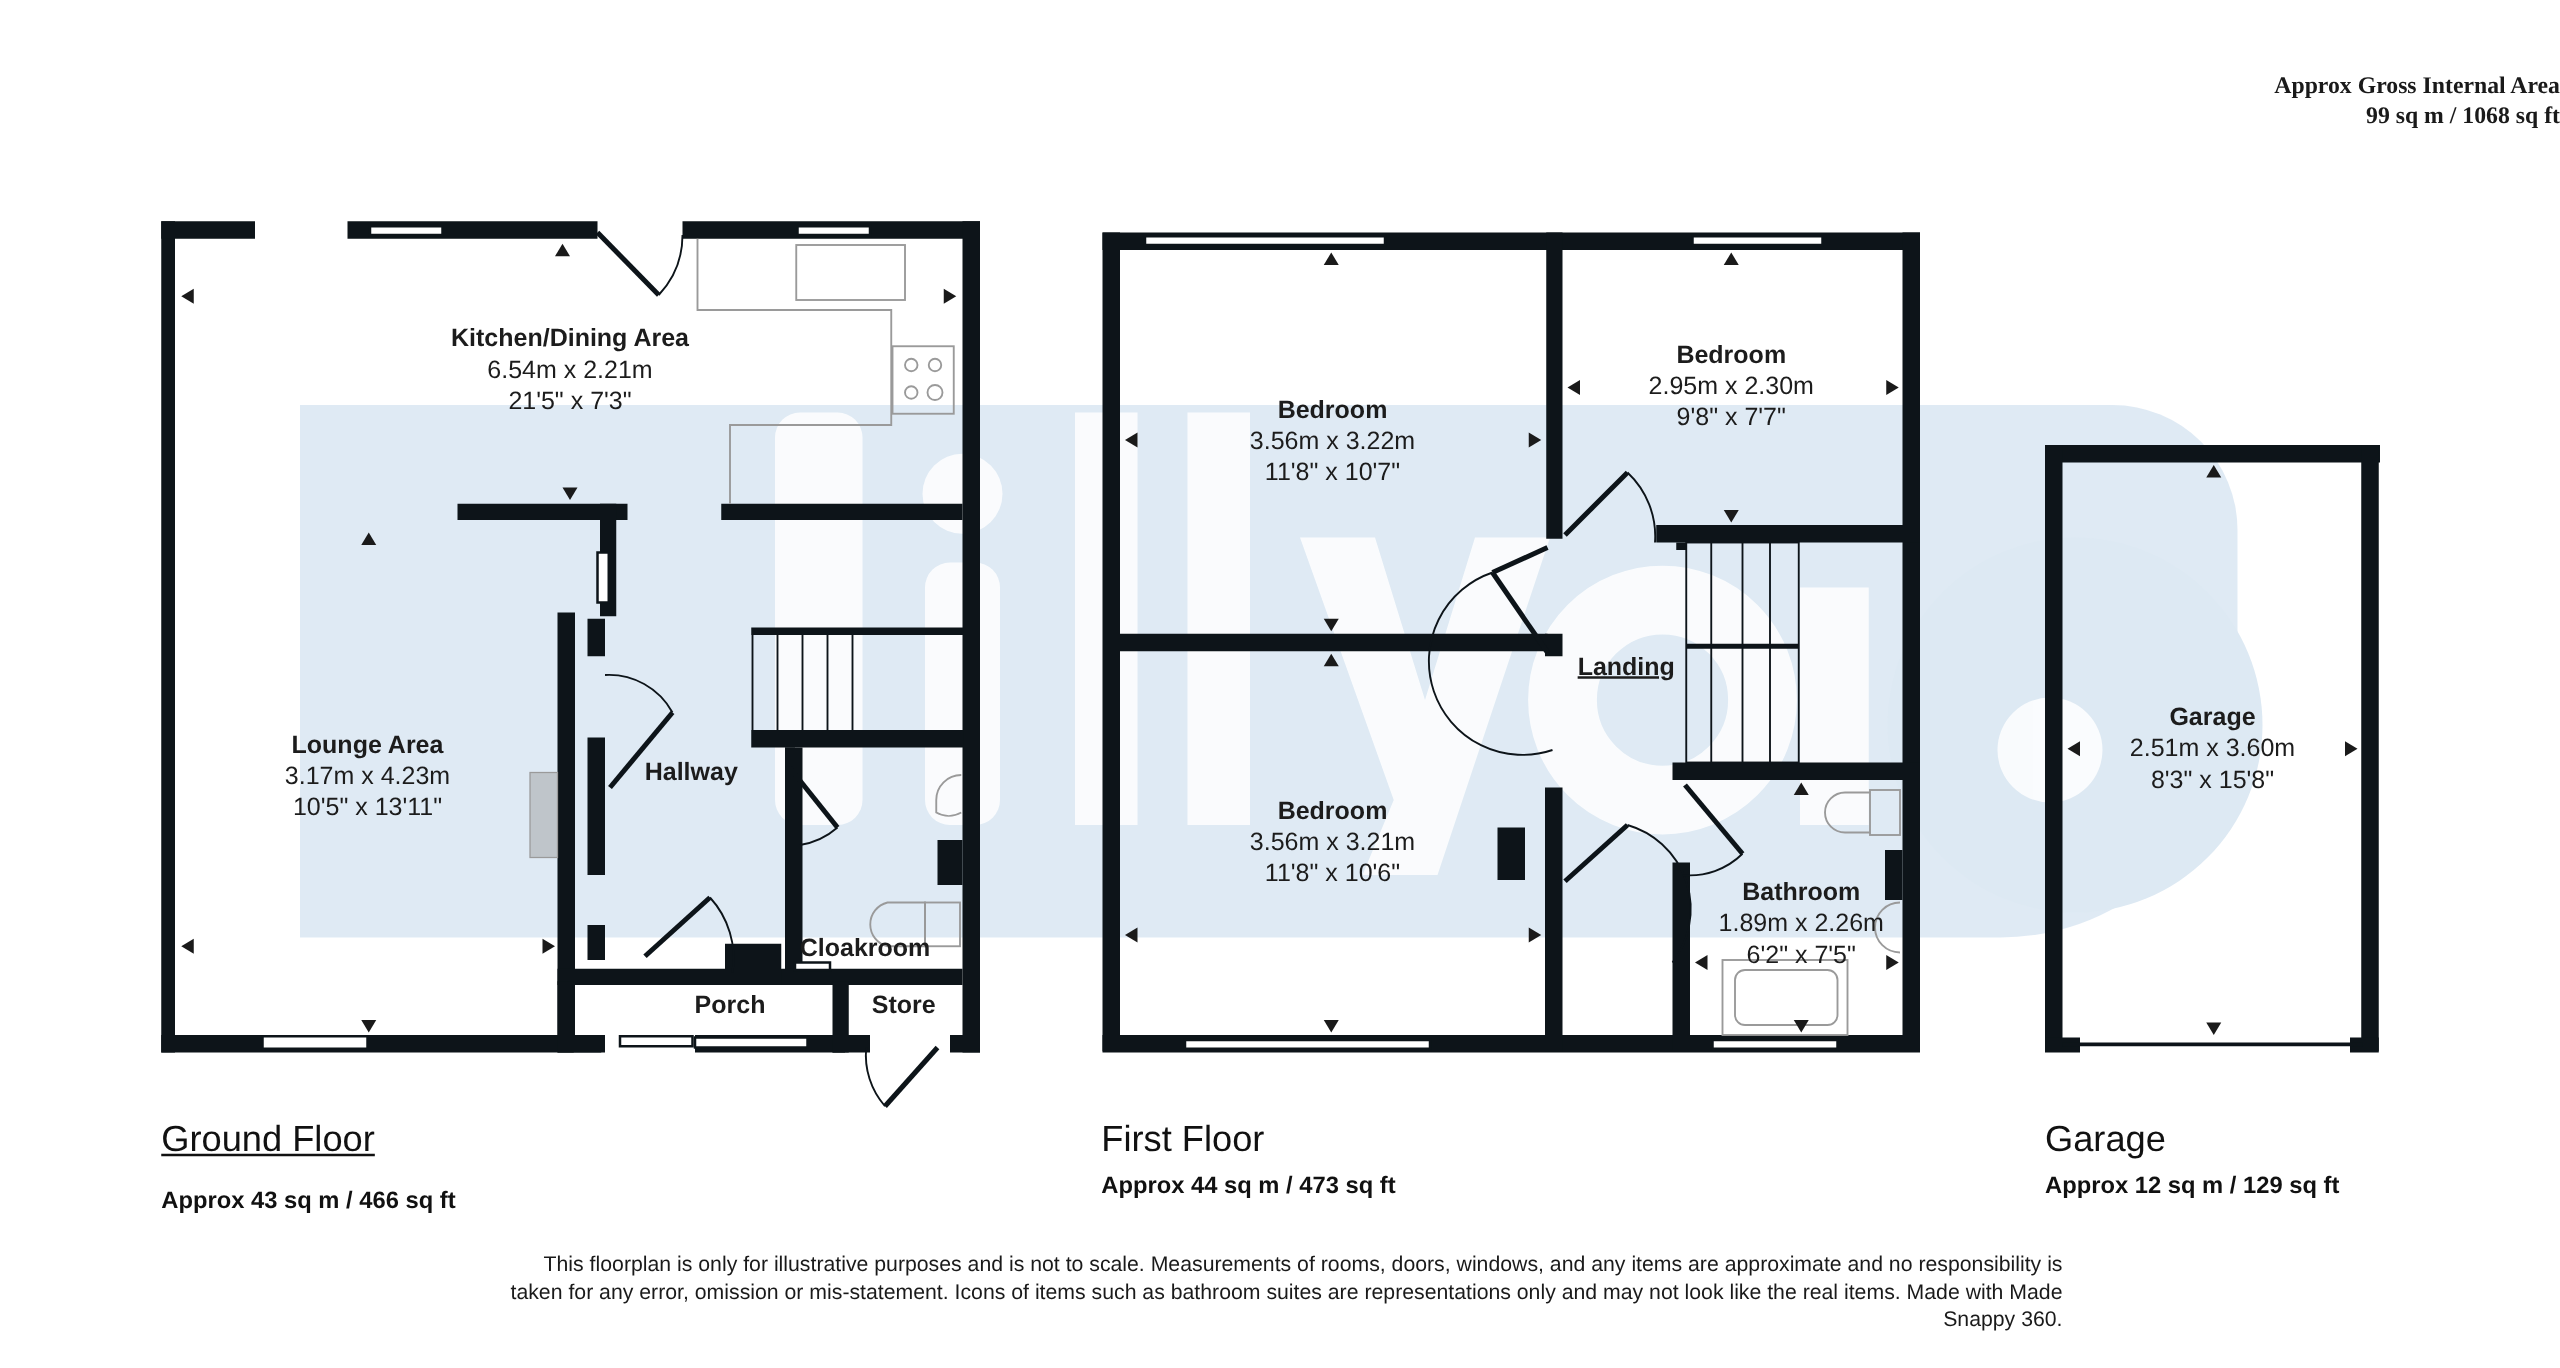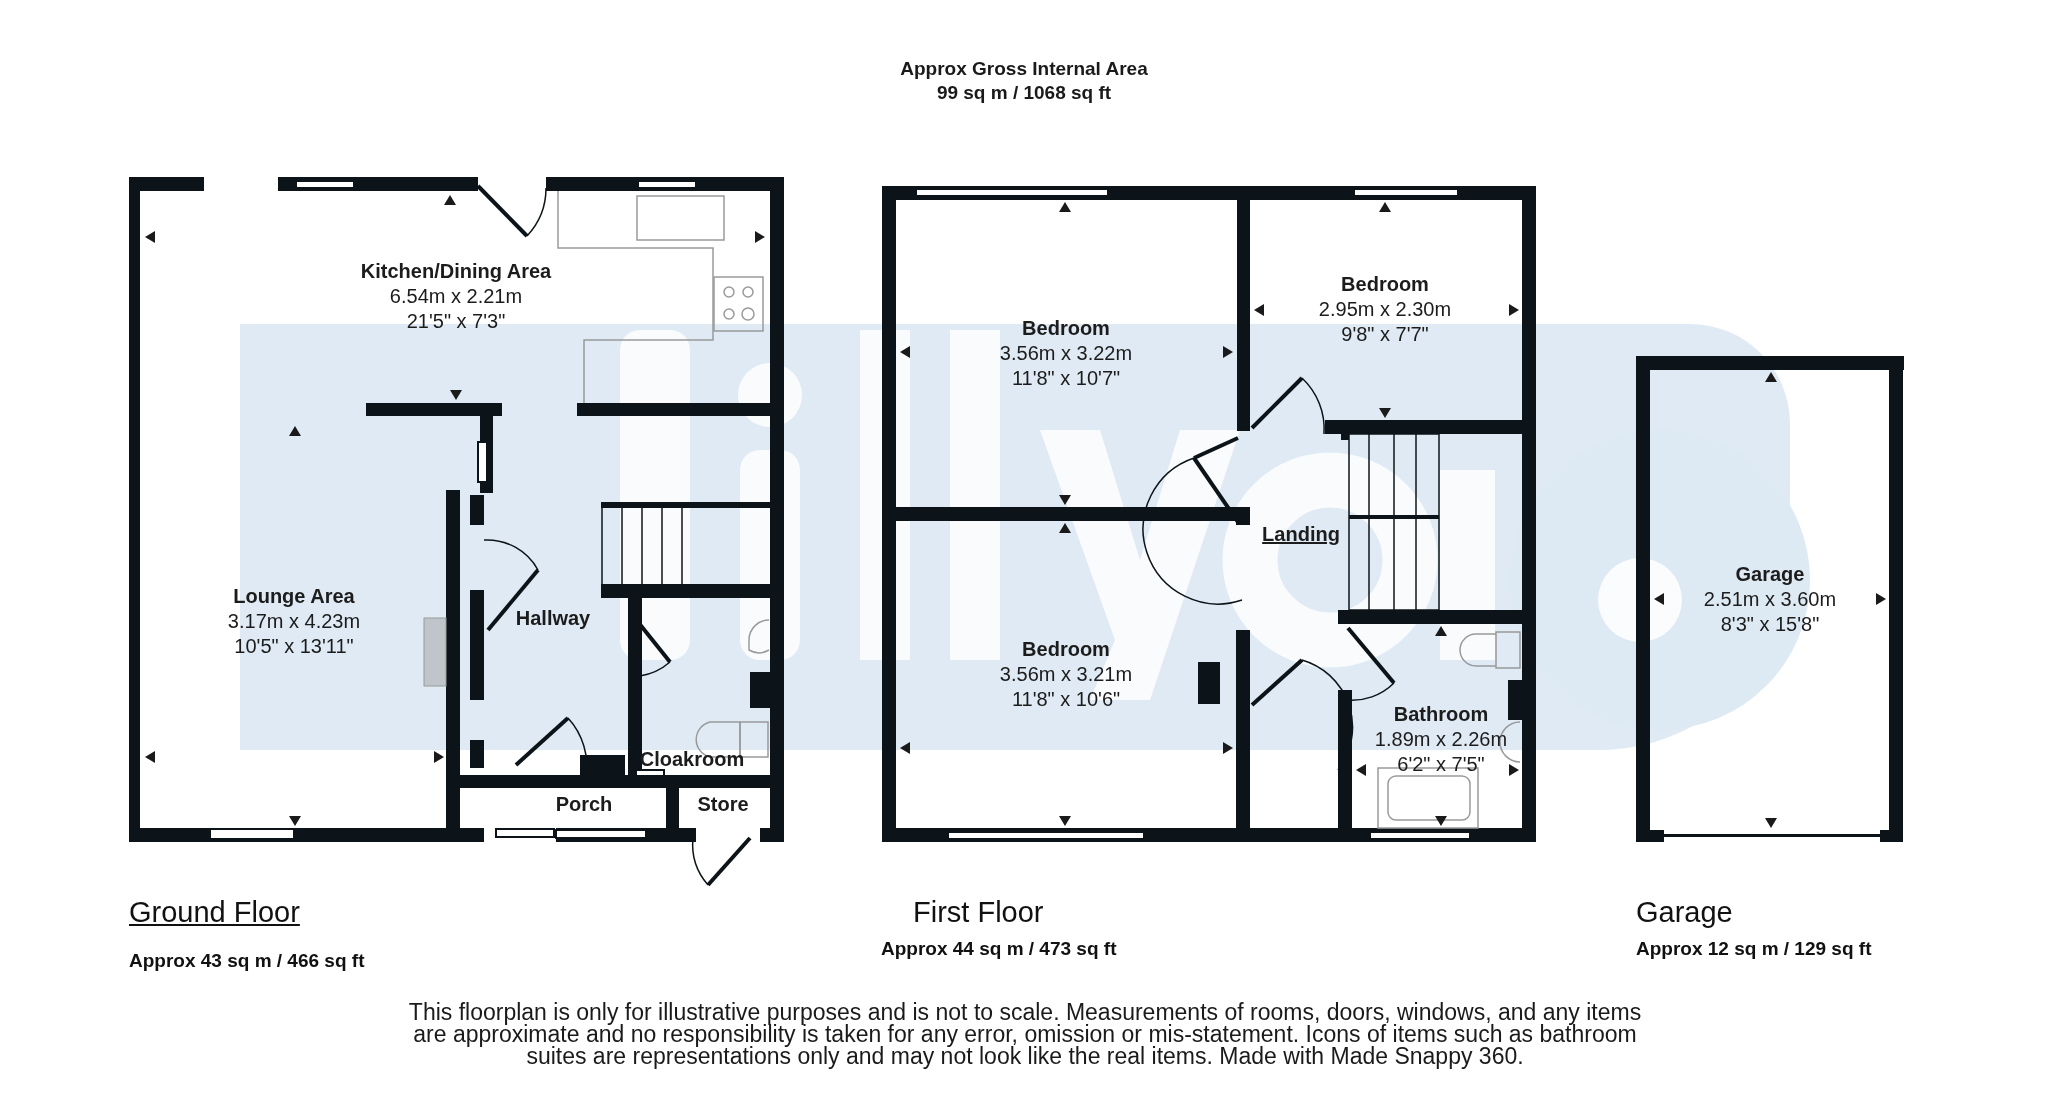--- a/index.html
+++ b/index.html
@@ -1,23 +1,23 @@
 <!DOCTYPE html>
 <html><head>
 <meta charset="utf-8">
 <style>
   html,body{margin:0;padding:0;background:#fff;}
   body{width:2048px;height:1094px;position:relative;overflow:hidden;font-family:"Liberation Sans",sans-serif;color:#1a1a1a;}
   #plan{position:absolute;left:0;top:0;}
-  .title{position:absolute;left:0;width:2048px;text-align:center;font-weight:bold;font-size:19px;line-height:23px;}
+  .title{position:absolute;left:0;width:2048px;text-align:right;font-weight:bold;font-size:19px;line-height:23px;font-family:Liberation Serif, serif;}
   .floor-name{position:absolute;font-size:29px;color:#111;}
   .floor-area{position:absolute;font-size:19px;font-weight:bold;color:#111;}
   .room{position:absolute;text-align:center;font-size:20px;line-height:25px;color:#1c1c1c;transform:translateX(-50%);white-space:nowrap;}
   .room .nm{font-weight:bold;}
-  .disclaimer{position:absolute;left:400px;width:1250px;top:1001px;text-align:center;font-size:23px;line-height:22px;color:#1a1a1a;}
+  .disclaimer{position:absolute;left:400px;width:1250px;top:1001px;text-align:right;font-size:17px;line-height:22px;color:#1a1a1a;}
 </style>
 </head>
 <body>
 
 <div class="title" style="top:57px;">Approx Gross Internal Area</div>
 <div class="title" style="top:81px;">99 sq m / 1068 sq ft</div>
 
 <svg id="plan" width="2048" height="1094" viewBox="0 0 2048 1094">
 
   <g fill="#dde9f3">
@@ -267,18 +267,18 @@
 </div>
 
 <div class="room" style="left:1770px;top:562px;">
   <div class="nm">Garage</div>
   <div>2.51m x 3.60m</div>
   <div>8'3" x 15'8"</div>
 </div>
 
 <div class="floor-name" style="left:129px;top:896px;text-decoration:underline;">Ground Floor</div>
 <div class="floor-area" style="left:129px;top:950px;">Approx 43 sq m / 466 sq ft</div>
-<div class="floor-name" style="left:881px;top:896px;margin-left:32px;">First Floor</div>
+<div class="floor-name" style="left:881px;top:896px;">First Floor</div>
 <div class="floor-area" style="left:881px;top:938px;">Approx 44 sq m / 473 sq ft</div>
 <div class="floor-name" style="left:1636px;top:896px;">Garage</div>
 <div class="floor-area" style="left:1636px;top:938px;">Approx 12 sq m / 129 sq ft</div>
 
 <div class="disclaimer">This floorplan is only for illustrative purposes and is not to scale. Measurements of rooms, doors, windows, and any items are approximate and no responsibility is taken for any error, omission or mis-statement. Icons of items such as bathroom suites are representations only and may not look like the real items. Made with Made Snappy 360.</div>
 
 </body></html>

